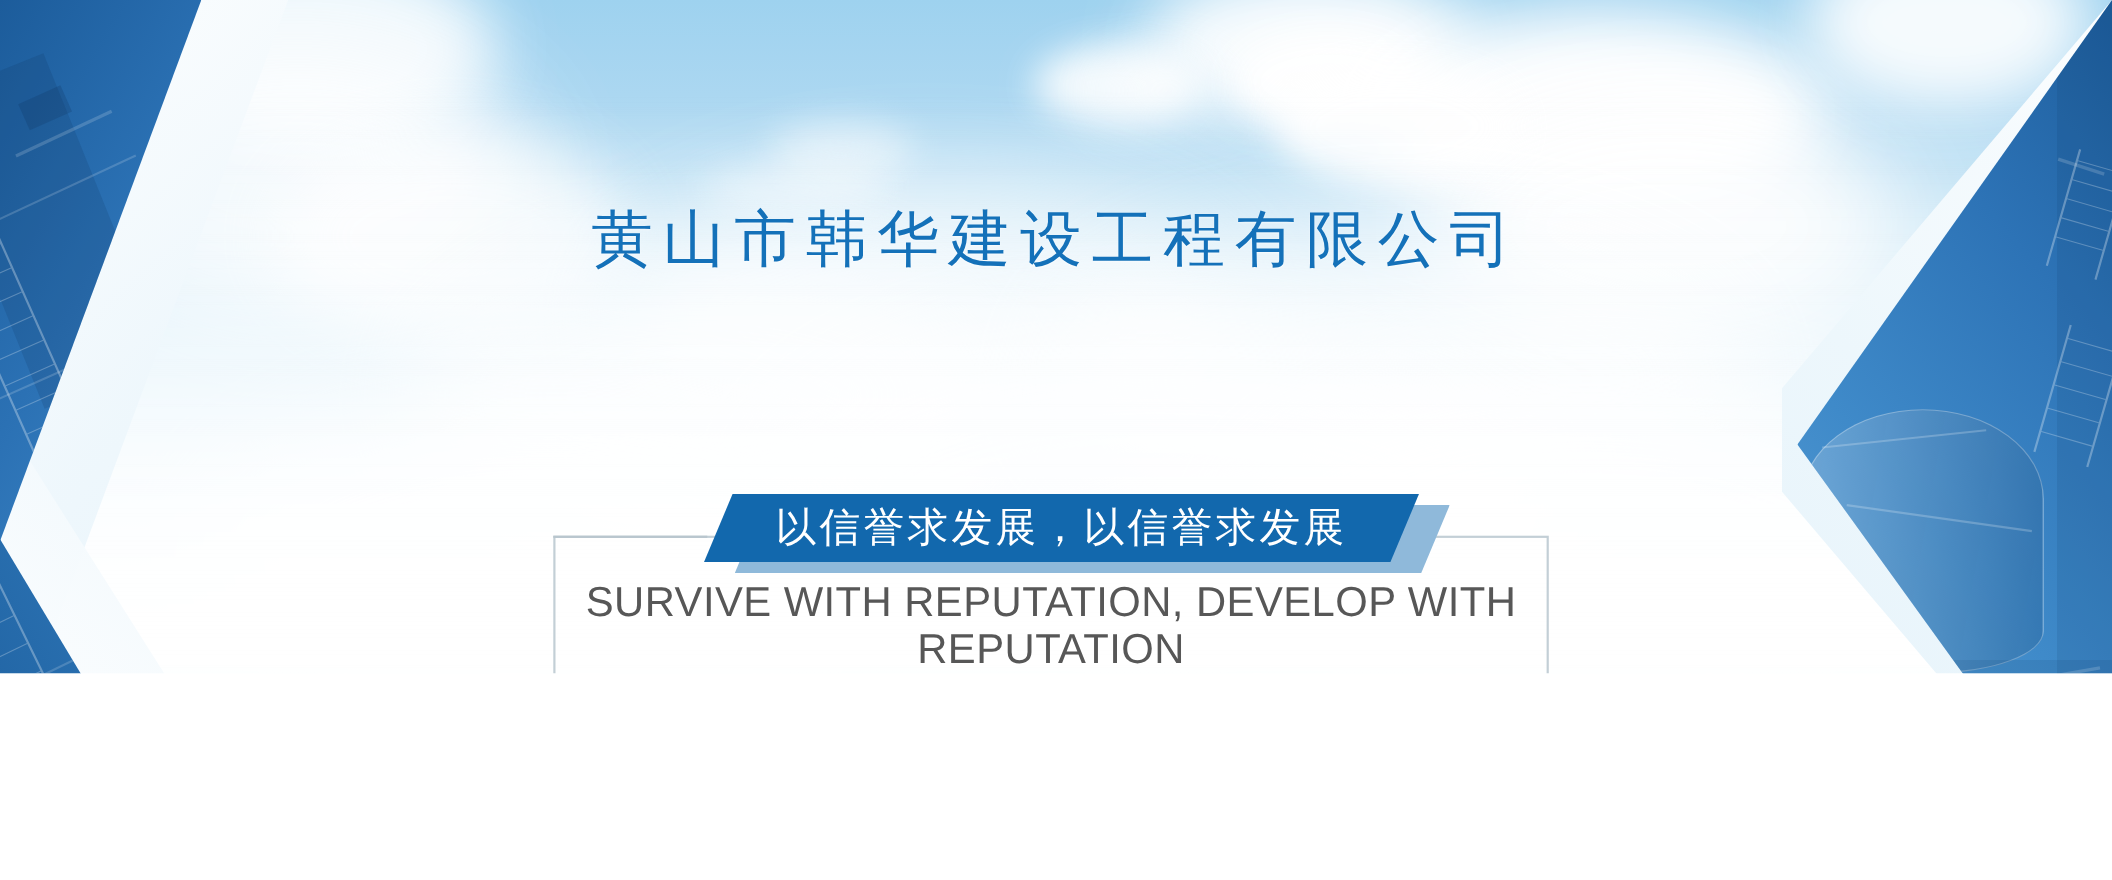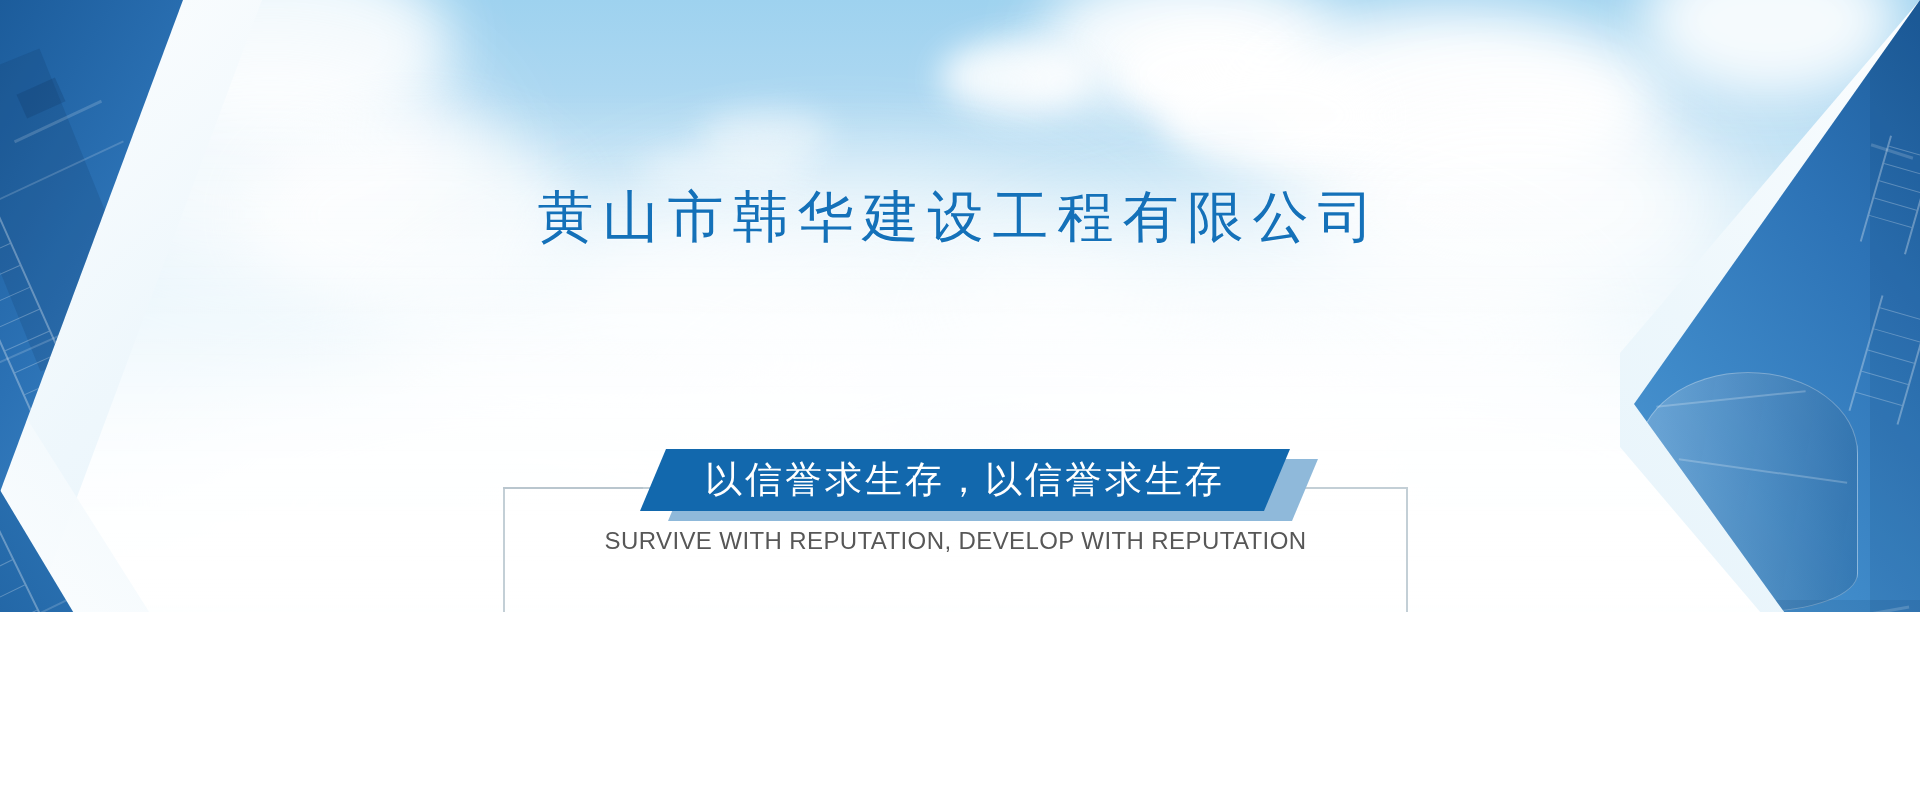--- a/index.html
+++ b/index.html
@@ -99,21 +99,21 @@
   #slogan-ribbon .label{
     position:absolute; left:0; top:0; width:650px; height:62px;
     display:flex; align-items:center; justify-content:center;
     color:#ffffff; font-size:37px; letter-spacing:3px; font-weight:400;
   }
   
   #ribbon-hairline{position:absolute;left:503px;top:487px;width:140px;height:2px;background:#b9c6ce;}
 
   #slogan-en{
     position:absolute; left:503px; top:527px; width:905px; text-align:center;
-    font-size:24px; letter-spacing:.4px; color:#575757; font-weight:400;
+    font-size:38px; letter-spacing:.4px; color:#575757; font-weight:400;
     text-shadow:0 1px 1px rgba(255,255,255,.85);
   }
 </style>
 </head>
 <body>
 
 <div id="banner">
 
   <div class="cloudlayer">
     <div class="cl soft" style="left:1040px;top:-30px;width:300px;height:140px;opacity:.92"></div>
@@ -221,19 +221,19 @@
 
     <div id="company-title">黄山市韩华建设工程有限公司</div>
 
 
     <div id="slogan-box"></div>
     <div id="ribbon-hairline"></div>
 
     <div id="slogan-ribbon">
       <div class="tail"></div>
       <div class="face"></div>
-      <div class="label">以信誉求生存，以信誉求生存</div>
+      <div class="label">以信誉求发展，以信誉求发展</div>
     </div>
 
     <div id="slogan-en">SURVIVE WITH REPUTATION, DEVELOP WITH REPUTATION</div>
   </div>
 
 </div>
 
 </body></html>

